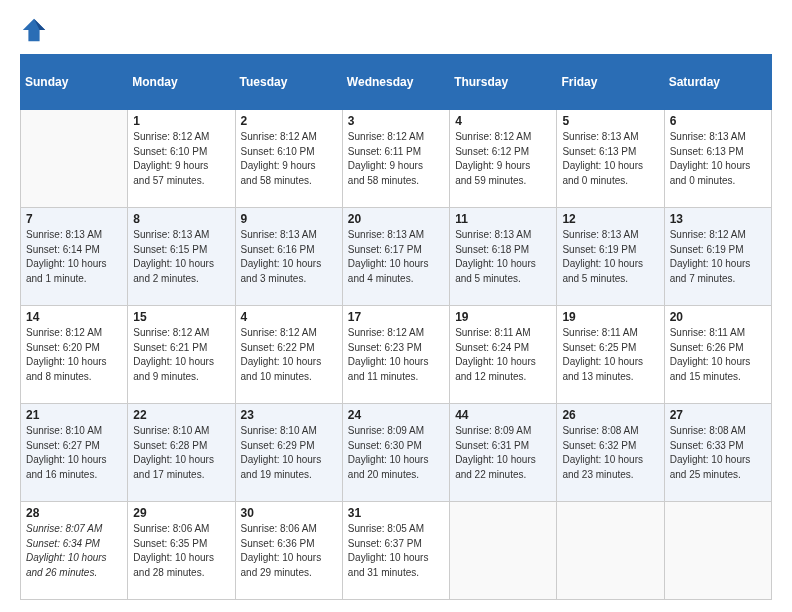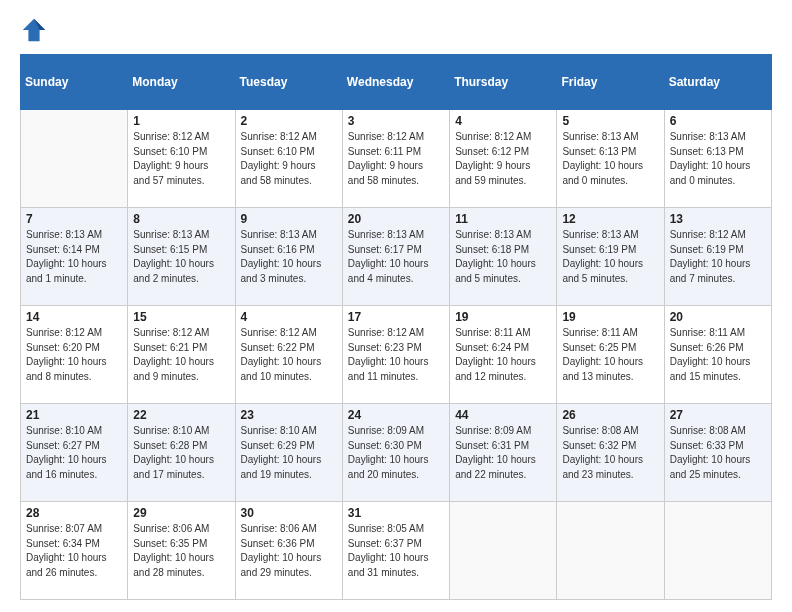--- a/index.html
+++ b/index.html
@@ -335,21 +335,21 @@
             <span class="day-number">27</span>
             <div class="day-info" style="white-space: pre-line;">Sunrise: 8:08 AM
 Sunset: 6:33 PM
 Daylight: 10 hours
 and 25 minutes.</div>
           </td>
         </tr>
         <tr>
           <td>
             <span class="day-number">28</span>
-            <div class="day-info" style="white-space: pre-line;">Sunrise: 8:07 AM
+            <div class="day-info" style="white-space: pre-line; font-style: italic;">Sunrise: 8:07 AM
 Sunset: 6:34 PM
 Daylight: 10 hours
 and 26 minutes.</div>
           </td>
           <td>
             <span class="day-number">29</span>
             <div class="day-info" style="white-space: pre-line;">Sunrise: 8:06 AM
 Sunset: 6:35 PM
 Daylight: 10 hours
 and 28 minutes.</div>

